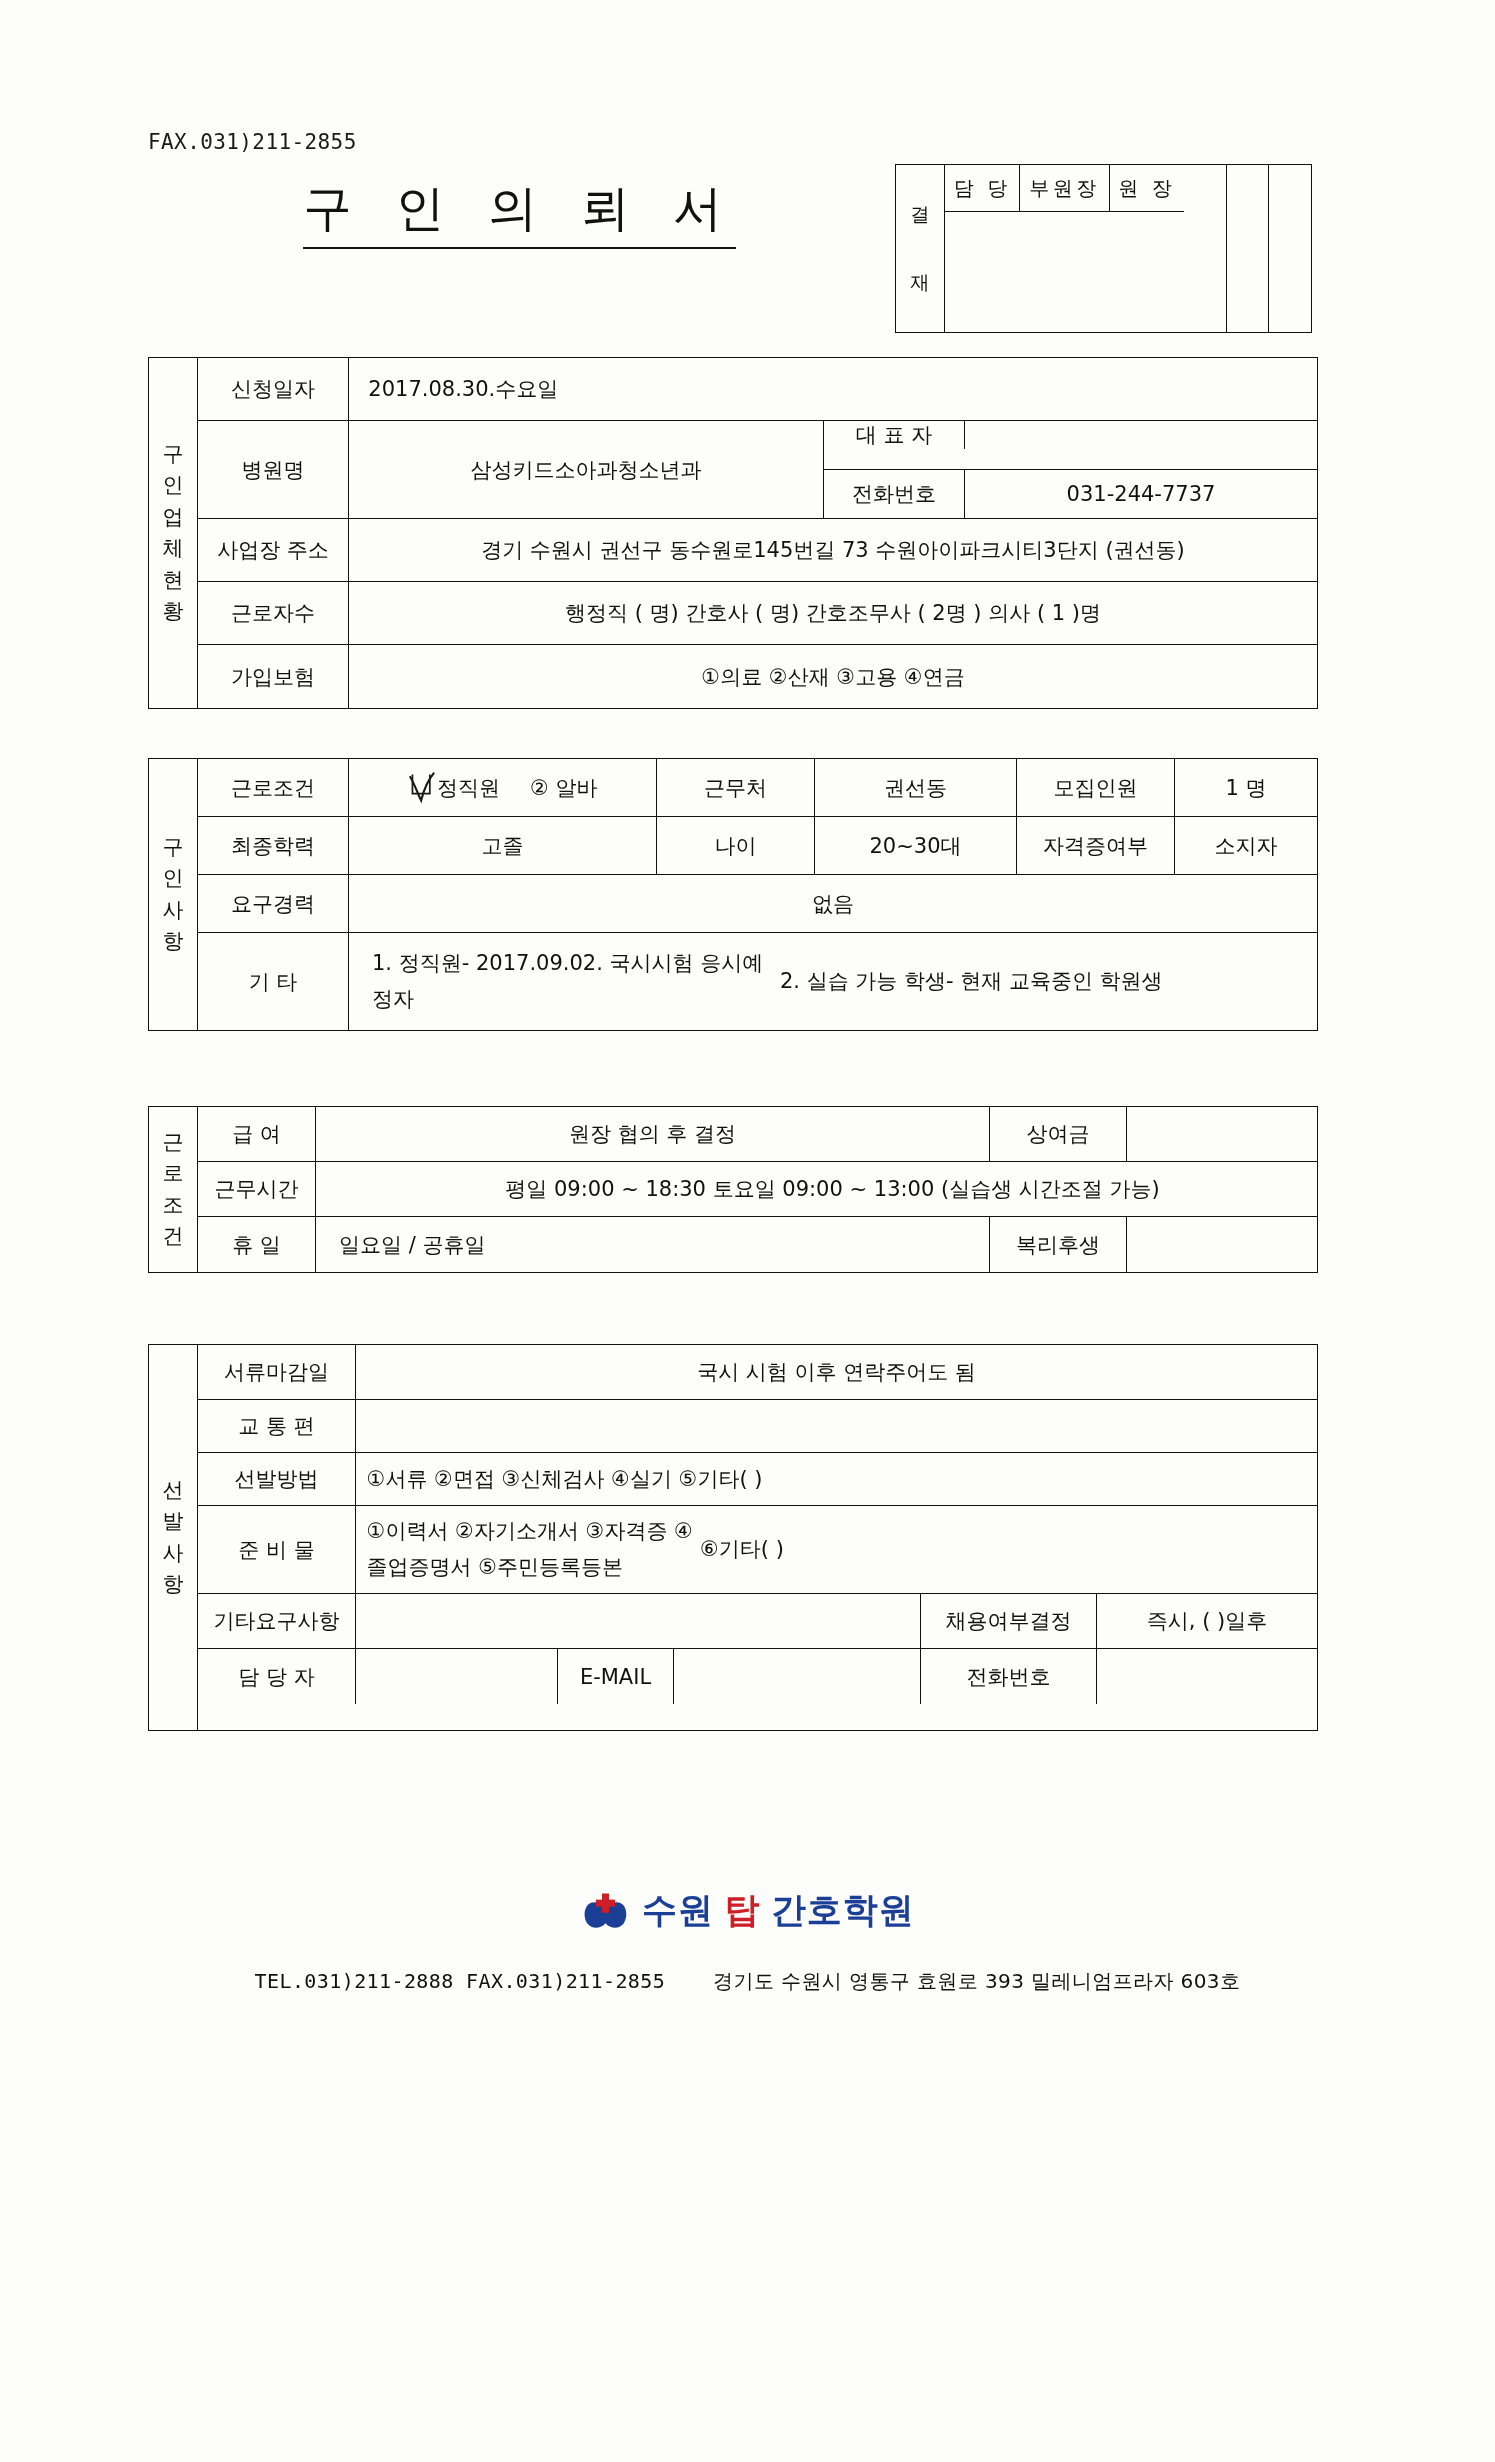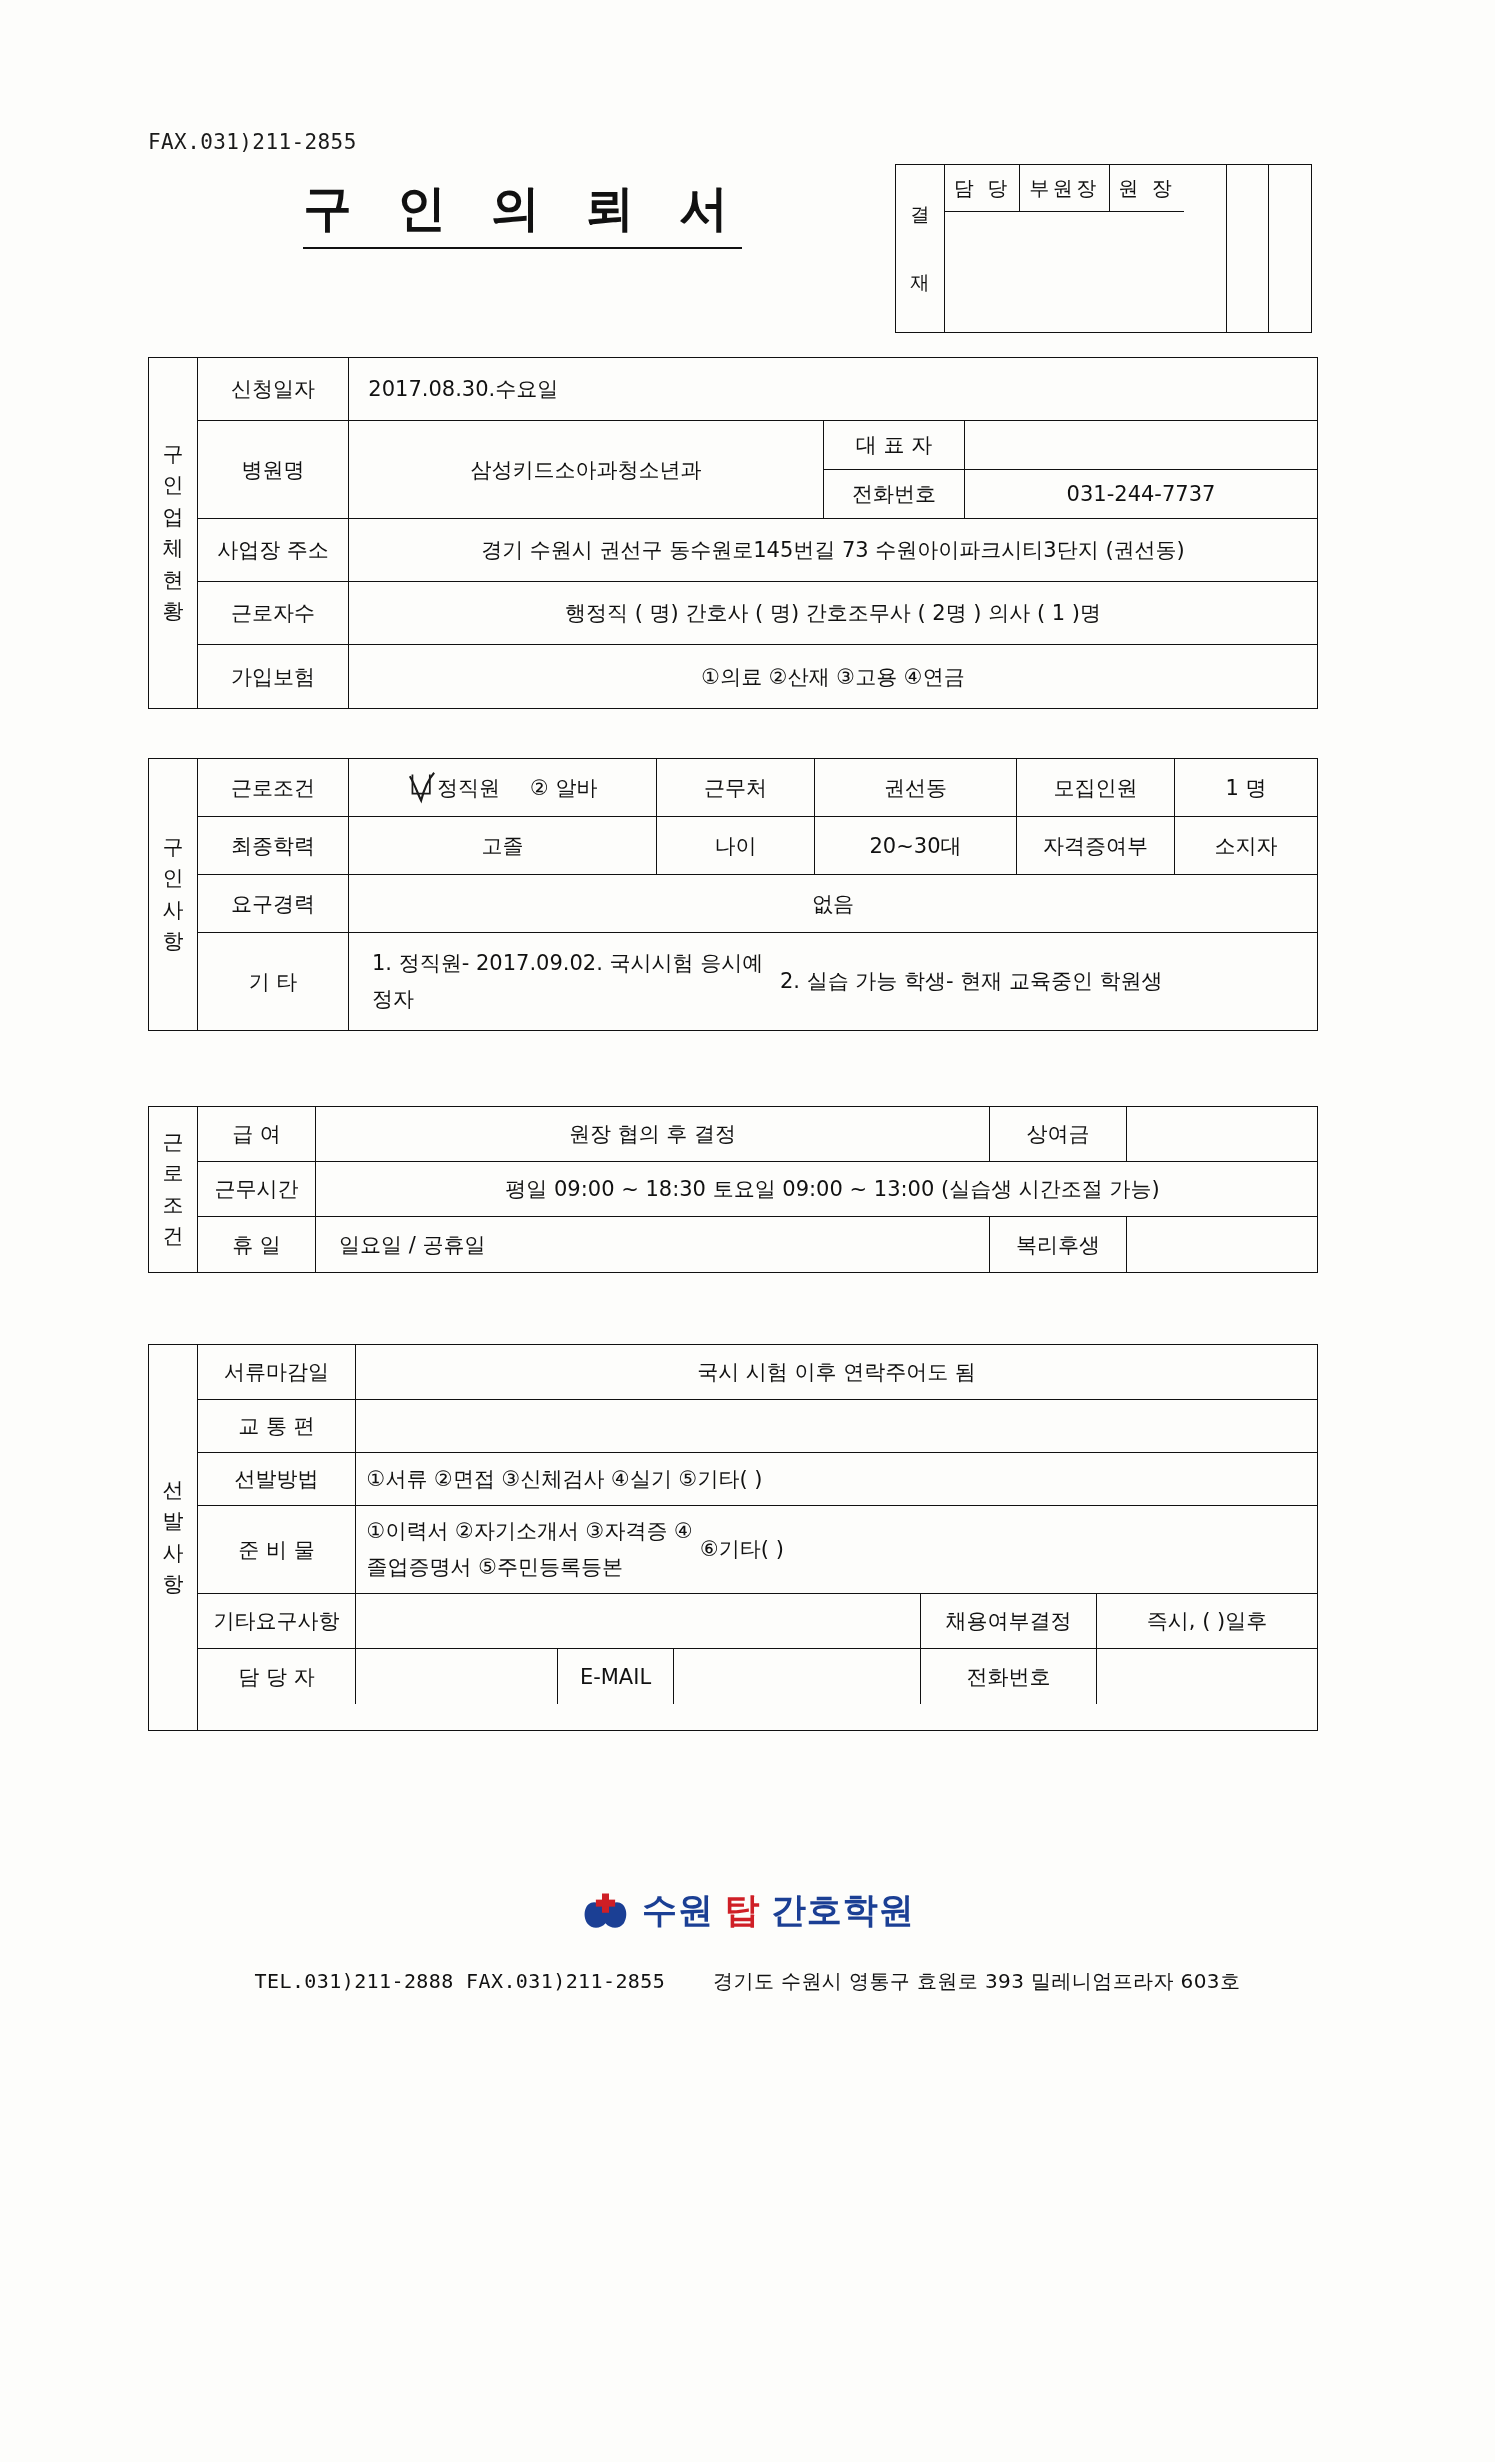--- a/index.html
+++ b/index.html
@@ -33,21 +33,21 @@
     font-family: "DejaVu Sans Mono", "Liberation Mono", monospace;
     color: #1a1a1a;
   }
 
   
   .doc-title {
     position: absolute;
     left: 303px;
     top: 176px;
     font-size: 49px;
-    font-weight: 700;
+    font-weight: 400;
     letter-spacing: 14px;
     color: #111;
     border-bottom: 2.6px solid #111;
     padding-bottom: 5.3px;
   }
 
   
   .approval {
     position: absolute;
     left: 895px;
@@ -248,21 +248,21 @@
         <div class="row h72">
           <div class="cell c-center" style="width:151px;">신청일자</div>
           <div class="cell c-left" style="flex:1; padding-left:19.3px;">2017.08.30.수요일</div>
         </div>
 
         <div class="row" style="height:98px;">
           <div class="cell c-center" style="width:151px;">병원명</div>
           <div class="cell c-center" style="width:475px;">삼성키드소아과청소년과</div>
           <div class="cell" style="flex:1; padding:0; border-right:none;">
             <div class="sub-split" style="height:100%;">
-              <div class="row" style="height:50%;">
+              <div class="row" style="height:50%;flex-direction:column;">
                 <div class="cell c-center" style="width:141px;">대 표 자</div>
                 <div class="cell c-center" style="flex:1;"></div>
               </div>
               <div class="row" style="height:50%;">
                 <div class="cell c-center" style="width:141px;">전화번호</div>
                 <div class="cell c-center" style="flex:1;">031-244-7737</div>
               </div>
             </div>
           </div>
         </div>

